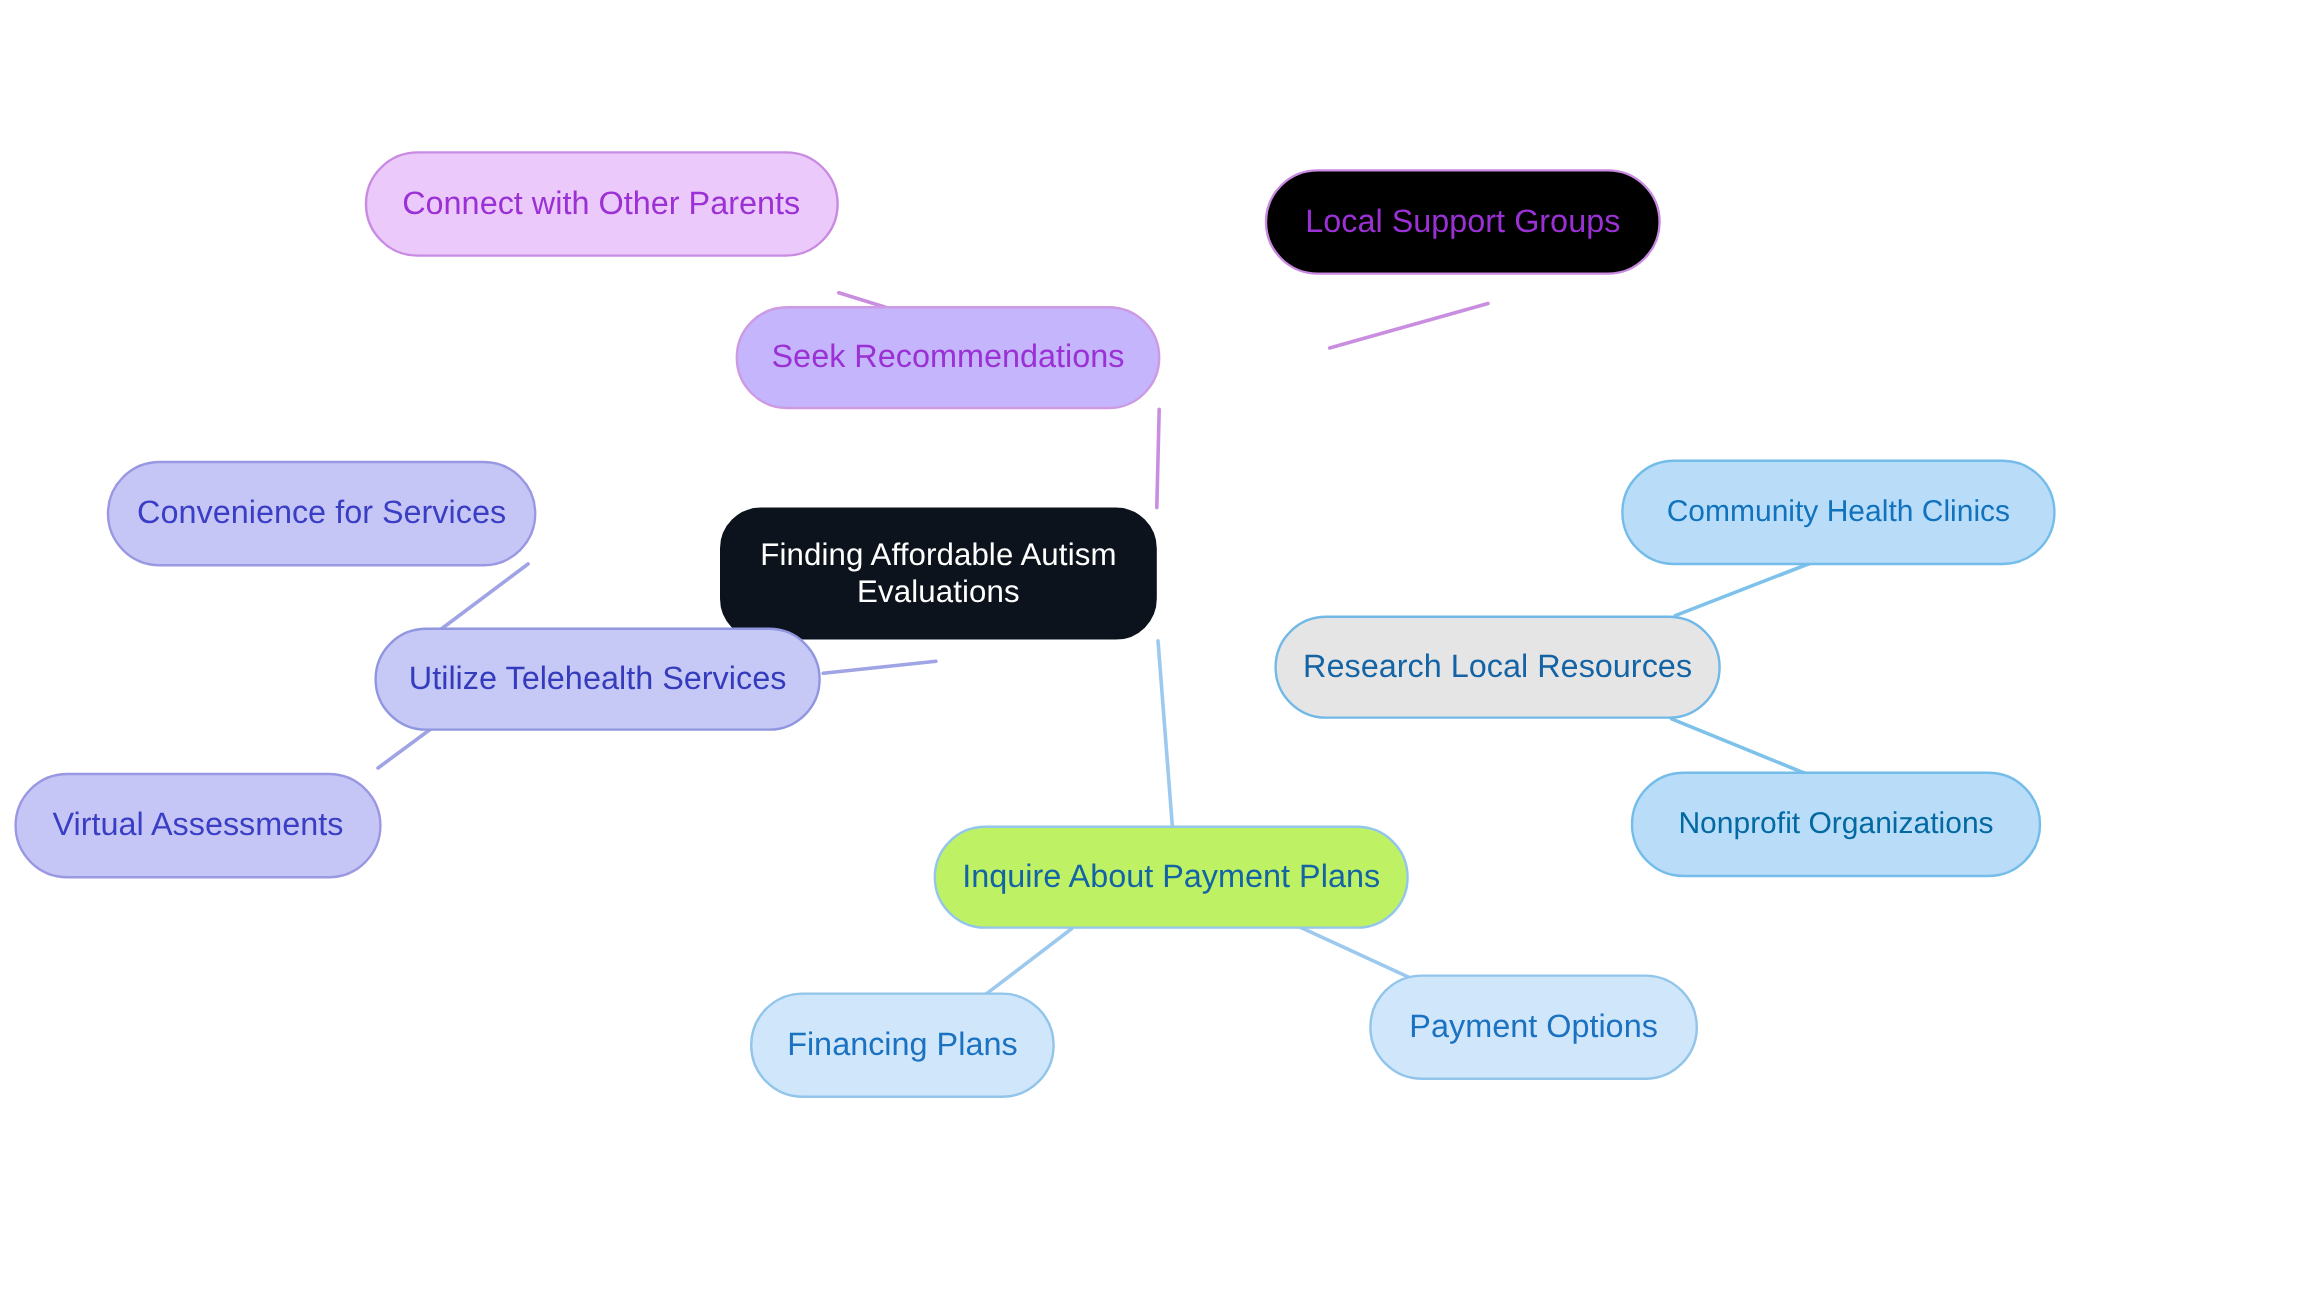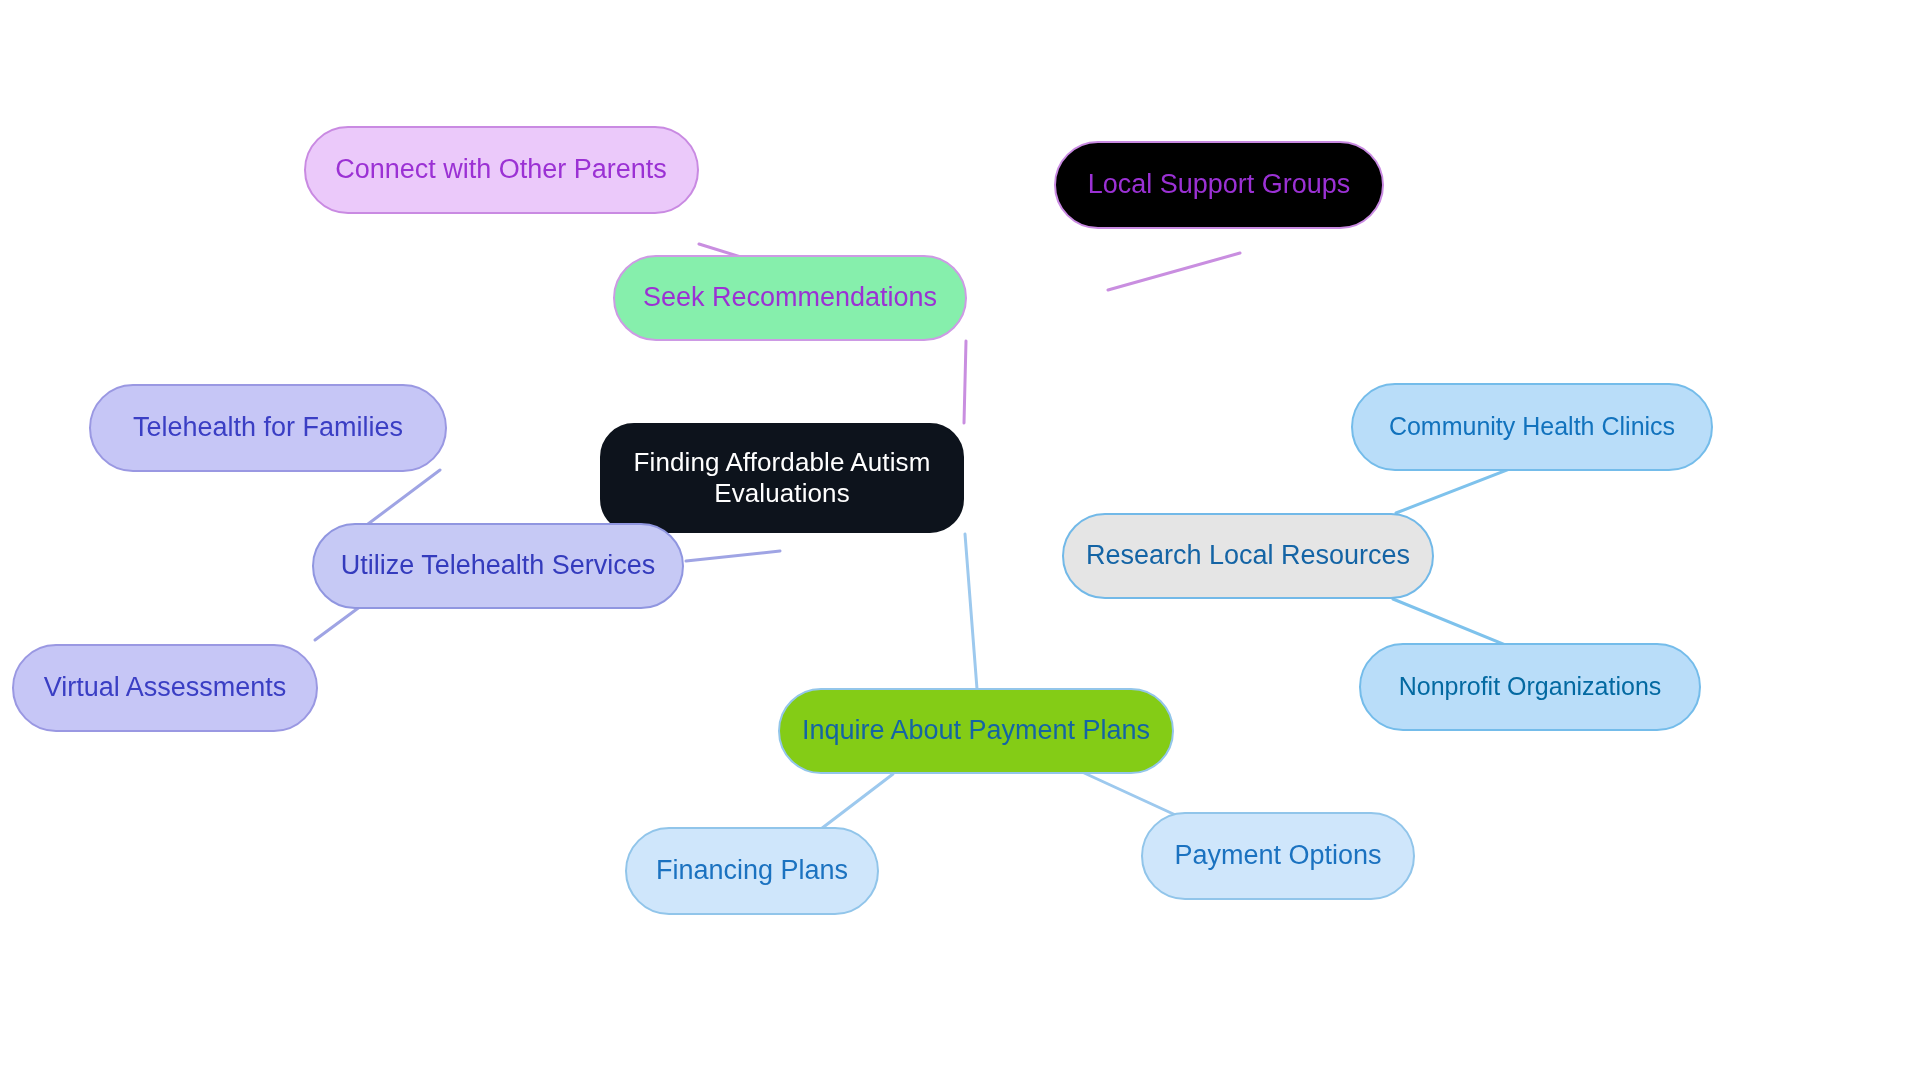--- a/index.html
+++ b/index.html
@@ -114,29 +114,29 @@
         <line x1="1082" y1="772" x2="1182" y2="818" stroke="#9dc9ee" stroke-width="3" stroke-linecap="round"></line>
         <line x1="780" y1="551" x2="686" y2="561" stroke="#9fa4e4" stroke-width="3" stroke-linecap="round"></line>
         <line x1="368" y1="524" x2="440" y2="470" stroke="#9fa4e4" stroke-width="3" stroke-linecap="round"></line>
         <line x1="315" y1="640" x2="388" y2="586" stroke="#9fa4e4" stroke-width="3" stroke-linecap="round"></line>
       </g>
   </svg>
 
   <div class="node root" style="width: 364px; height: 110px; left: 600px; top: 423px; background: rgb(13, 19, 28); color: rgb(255, 255, 255);">Finding Affordable Autism
 Evaluations</div>
 
-  <div class="node lilac-main" style="width: 354px; height: 86px; left: 613px; top: 255px; background: #86efac; border-color: rgb(205, 154, 228); color: rgb(155, 49, 212);">Seek Recommendations</div>
+  <div class="node lilac-main" style="width: 354px; height: 86px; left: 613px; top: 255px; background: #c4b5fd; border-color: rgb(205, 154, 228); color: rgb(155, 49, 212);">Seek Recommendations</div>
   <div class="node lilac-leaf" style="width: 395px; height: 88px; left: 303.5px; top: 126px; background: rgb(235, 201, 250); border-color: rgb(201, 138, 226); color: rgb(155, 49, 212);">Connect with Other Parents</div>
   <div class="node lilac-leaf" style="width: 330px; height: 88px; left: 1054px; top: 141px; background: #000000; border-color: rgb(201, 138, 226); color: rgb(155, 49, 212);">Local Support Groups</div>
 
   <div class="node blue-main" style="width: 372px; height: 86px; left: 1062px; top: 513px; background: #e5e5e5; border-color: rgb(114, 185, 232); color: rgb(20, 100, 165);">Research Local Resources</div>
   <div class="node blue-leaf" style="width: 362px; height: 88px; left: 1351px; top: 383px; background: rgb(185, 221, 249); border-color: rgb(116, 188, 234); color: rgb(17, 114, 189);">Community Health Clinics</div>
   <div class="node blue-leaf" style="width: 342px; height: 88px; left: 1359px; top: 643px; background: rgb(185, 221, 249); border-color: rgb(116, 188, 234); color: #0369a1;">Nonprofit Organizations</div>
 
-  <div class="node paleblue-main" style="width: 396px; height: 86px; left: 778px; top: 688px; background: #84cc16; border-color: rgb(147, 198, 234); color: rgb(20, 100, 165);">Inquire About Payment Plans</div>
+  <div class="node paleblue-main" style="width: 396px; height: 86px; left: 778px; top: 688px; background: #bef264; border-color: rgb(147, 198, 234); color: rgb(20, 100, 165);">Inquire About Payment Plans</div>
   <div class="node paleblue-leaf" style="width: 254px; height: 88px; left: 625px; top: 827px; background: rgb(207, 230, 251); border-color: rgb(145, 197, 234); color: rgb(27, 114, 192);">Financing Plans</div>
   <div class="node paleblue-leaf" style="width: 274px; height: 88px; left: 1141px; top: 812px; background: rgb(207, 230, 251); border-color: rgb(145, 197, 234); color: rgb(27, 114, 192);">Payment Options</div>
 
   <div class="node peri-main" style="width: 372px; height: 86px; left: 312px; top: 523px; background: rgb(198, 201, 245); border-color: rgb(144, 150, 224); color: rgb(52, 59, 189);">Utilize Telehealth Services</div>
-  <div class="node peri-leaf" style="width: 358px; height: 88px; left: 89px; top: 384px; background: rgb(198, 198, 246); border-color: rgb(154, 152, 226); color: rgb(58, 62, 196);">Telehealth for Families</div>
+  <div class="node peri-leaf" style="width: 358px; height: 88px; left: 89px; top: 384px; background: rgb(198, 198, 246); border-color: rgb(154, 152, 226); color: rgb(58, 62, 196);">Convenience for Services</div>
   <div class="node peri-leaf" style="width: 306px; height: 88px; left: 12px; top: 644px; background: rgb(198, 198, 246); border-color: rgb(154, 152, 226); color: rgb(58, 62, 196);">Virtual Assessments</div>
 
 </div>
 
 </body></html>

